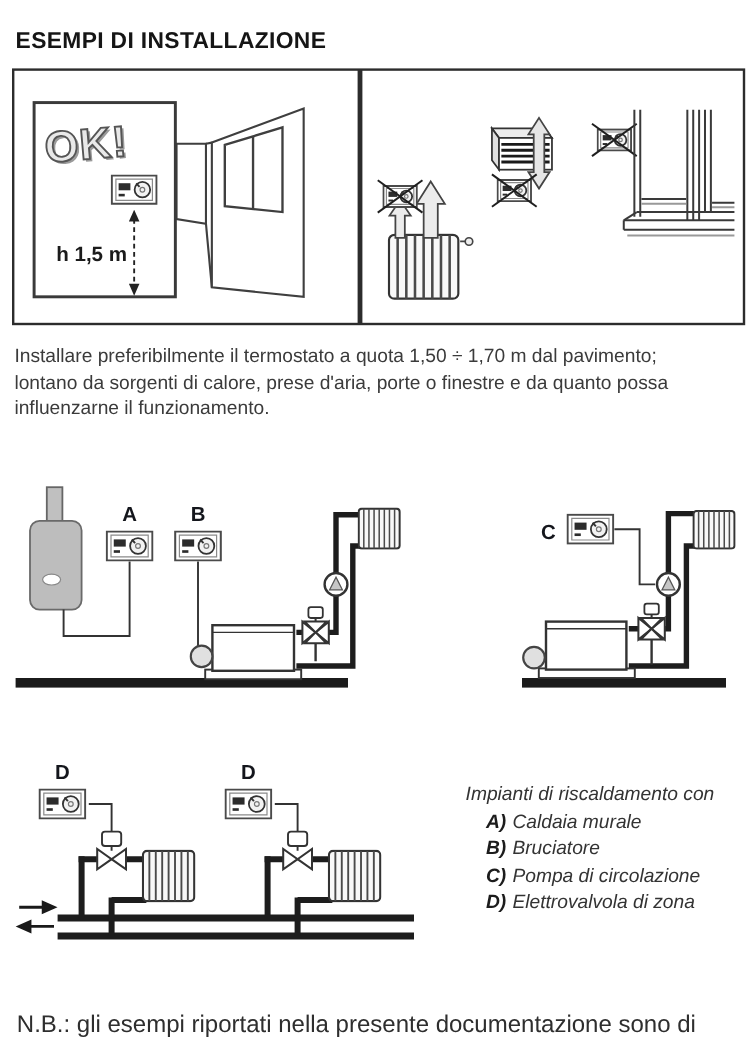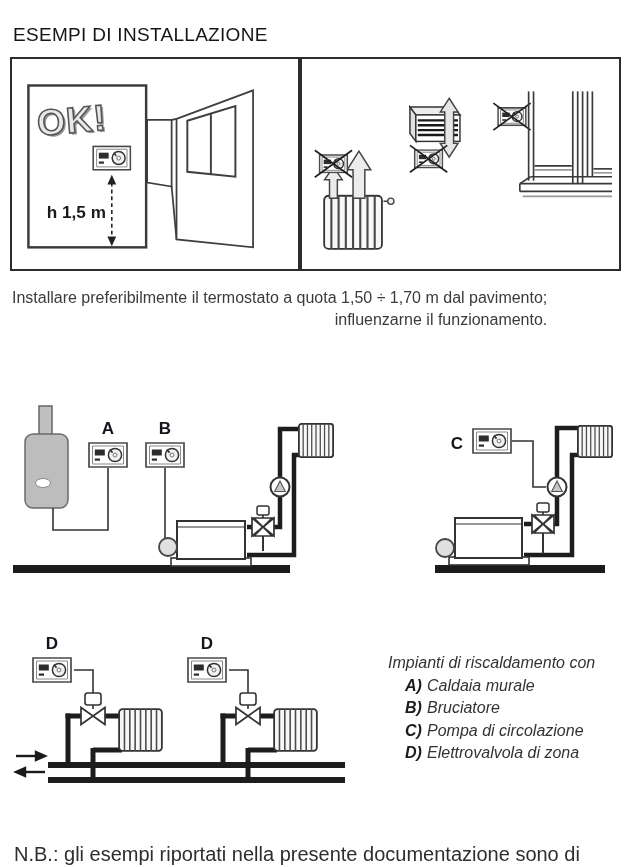--- a/index.html
+++ b/index.html
@@ -1,23 +1,23 @@
 <!DOCTYPE html>
 <html><head>
 <meta charset="utf-8">
 <style>
   html,body{margin:0;padding:0;background:#fff;}
   body{font-family:"Liberation Sans", sans-serif;}
   .page{position:relative;width:624px;height:867px;background:#ffffff;overflow:hidden;}
-  .title{position:absolute;left:13px;top:11px;font-size:19px;font-weight:normal;color:#151515;letter-spacing:.3px;}
+  .title{position:absolute;left:13px;top:11px;font-size:19px;font-weight:bold;color:#151515;letter-spacing:.3px;}
   .figbox{position:absolute;top:57px;border:2px solid #2c2c2c;background:#fff;}
   .figbox.left{left:10px;width:286px;height:210px;}
   .figbox.right{left:300px;width:317px;height:210px;}
   .figbox svg{display:block;}
-  .intro{position:absolute;left:12px;top:287px;color:#3b3b3b;font-size:16px;line-height:21.5px;text-align:right;}
+  .intro{position:absolute;left:12px;top:287px;color:#3b3b3b;font-size:16px;line-height:21.5px;}
   .intro div{white-space:nowrap;}
   .diag{position:absolute;left:0;}
   .legend{position:absolute;left:388px;top:652px;width:232px;color:#333;font-size:16px;line-height:22.5px;font-style:italic;}
   .legend .li{padding-left:17px;display:flex;}
   .legend .li b{color:#1c1c1c;min-width:22px;display:inline-block;}
   .note{position:absolute;left:14px;top:843px;font-size:20px;color:#2e2e2e;}
   svg text{font-family:"Liberation Sans", sans-serif;}
 </style>
 </head>
 <body>
@@ -132,20 +132,21 @@
         <line x1="221" y1="127" x2="315" y2="127"></line>
         <line x1="221" y1="127" x2="221" y2="135"></line>
         <line x1="221" y1="135" x2="315" y2="135"></line>
         <line x1="224" y1="140" x2="315" y2="140" stroke="#999"></line>
       </g>
     </svg>
   </div>
 
   <div class="intro">
     <div>Installare preferibilmente il termostato a quota 1,50 ÷ 1,70 m dal pavimento;</div>
+    <div>lontano da sorgenti di calore, prese d'aria, porte o finestre e da quanto possa</div>
     <div>influenzarne il funzionamento.</div>
   </div>
 
   <svg class="diag" style="top:393px" viewBox="0 0 624 205" width="624" height="205">
 
     <rect x="13" y="172" width="277" height="8" fill="#1b1b1b"></rect>
     <rect x="435" y="172" width="170" height="8" fill="#1b1b1b"></rect>
 
     <g>
       <rect x="39" y="13" width="13" height="30" fill="#c0c0c0" stroke="#666" stroke-width="1.5"></rect>

